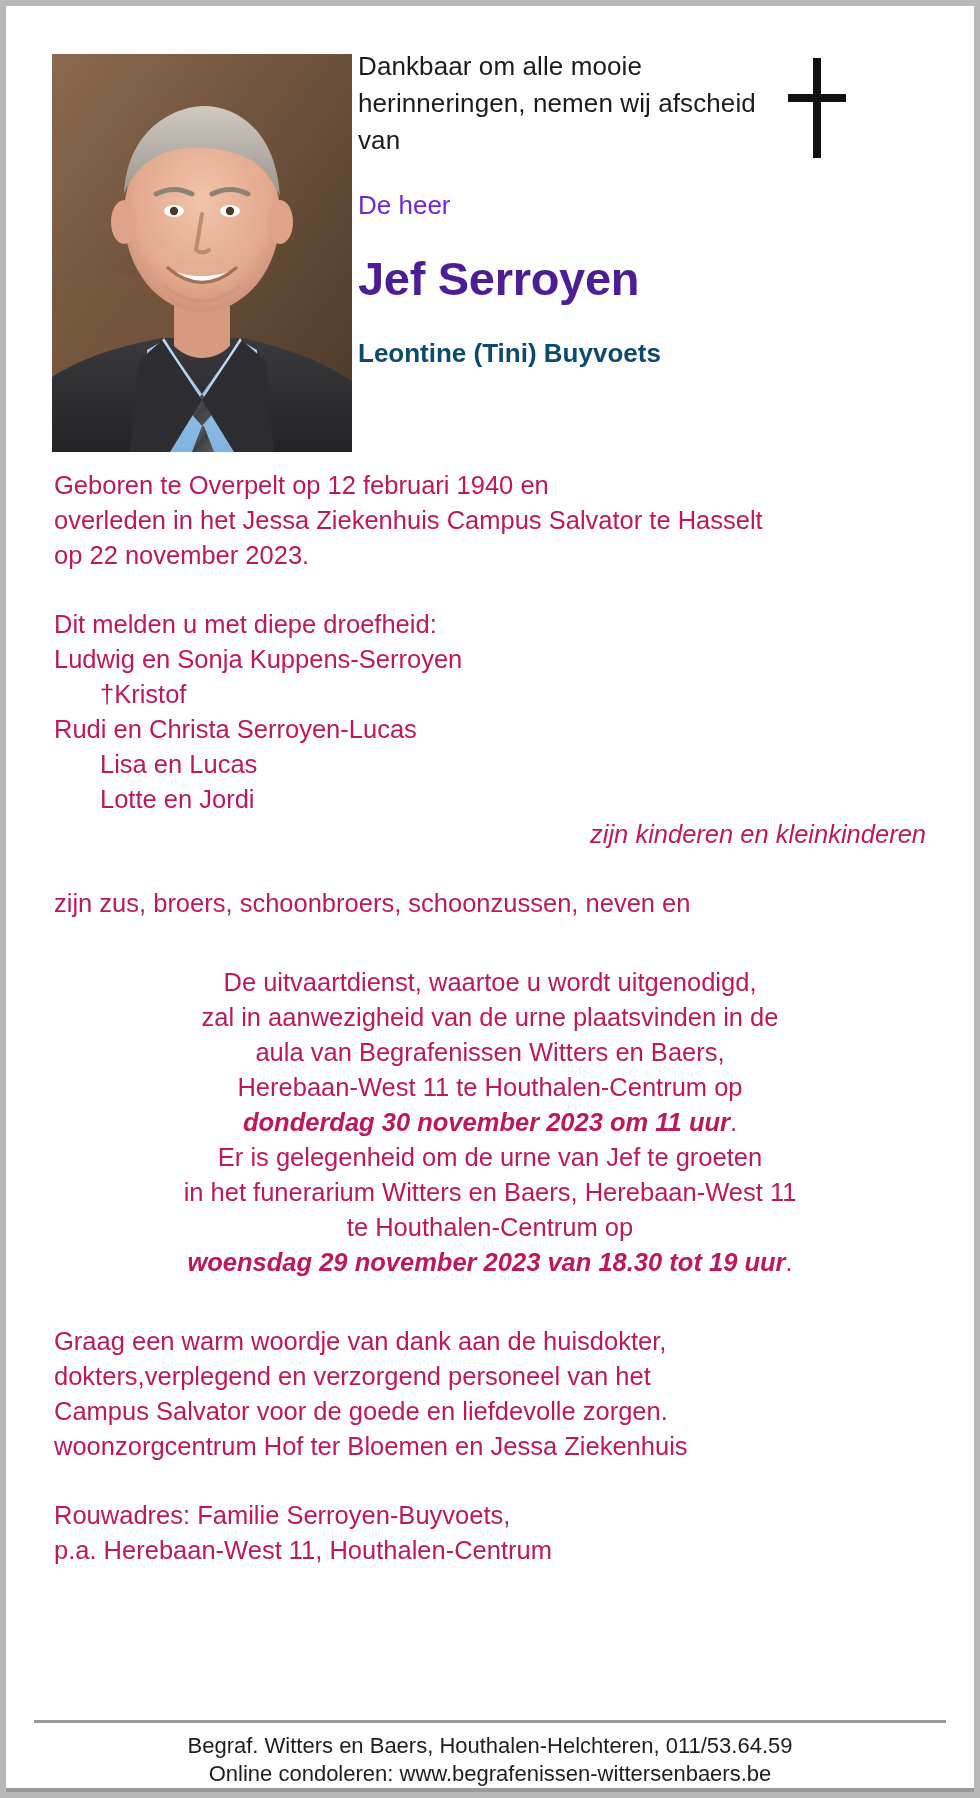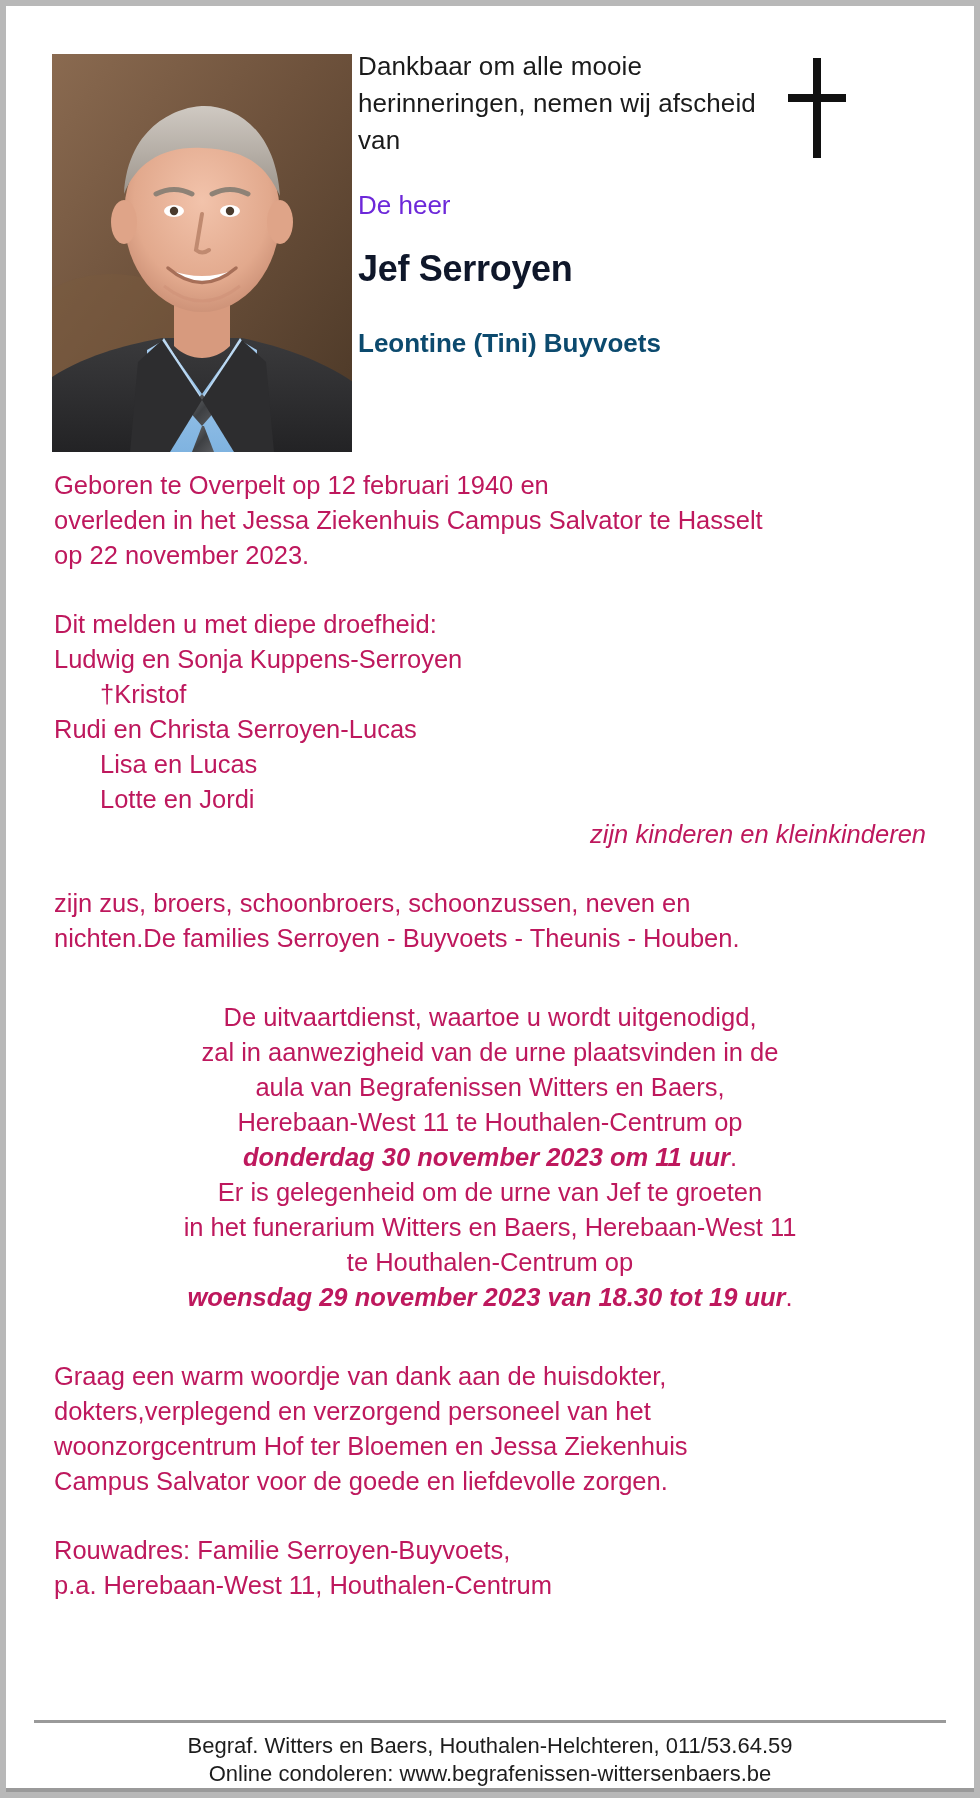--- a/index.html
+++ b/index.html
@@ -84,25 +84,25 @@
     font-weight: 400;
     letter-spacing: 0.1px;
   }
   .deheer {
     margin-top: 30px;
     font-size: 26px;
     line-height: 32px;
     color: #6d28d9;
   }
   .bigname {
-    margin-top: 22px;
-    font-size: 36px;
+    margin-top: 32px;
+    font-size: 47px;
     line-height: 52px;
     font-weight: bold;
-    color: #0f172a;
+    color: #4c1d95;
     letter-spacing: -0.3px;
   }
   .sub1 {
     margin-top: 22px;
     font-size: 26px;
     line-height: 32px;
     font-weight: bold;
     color: #1b1b1b;
   }
   .sub2 {
@@ -281,21 +281,20 @@
       </div>
 
       <div class="blk" style="text-align:right">
         <span class="ital">zijn kinderen en kleinkinderen</span>
       </div>
 
       <div class="spacer-md"></div>
 
       <div class="blk left">
         <div>zijn zus, broers, schoonbroers, schoonzussen, neven en</div>
-        <div>nichten.De families Serroyen - Buyvoets - Theunis - Houben.</div>
       </div>
 
       <div class="spacer-lg"></div>
 
       <div class="blk center">
         <div>De uitvaartdienst, waartoe u wordt uitgenodigd,</div>
         <div>zal in aanwezigheid van de urne plaatsvinden in de</div>
         <div>aula van Begrafenissen Witters en Baers,</div>
         <div>Herebaan-West 11 te Houthalen-Centrum op</div>
         <div><b>donderdag 30 november 2023 om 11 uur</b><span>.</span></div>
@@ -303,22 +302,22 @@
         <div>in het funerarium Witters en Baers, Herebaan-West 11</div>
         <div>te Houthalen-Centrum op</div>
         <div><b>woensdag 29 november 2023 van 18.30 tot 19 uur</b><span>.</span></div>
       </div>
 
       <div class="spacer-lg"></div>
 
       <div class="blk left">
         <div>Graag een warm woordje van dank aan de huisdokter,</div>
         <div>dokters,verplegend en verzorgend personeel van het</div>
+        <div>Campus Salvator voor de goede en liefdevolle zorgen.</div>
         <div>woonzorgcentrum Hof ter Bloemen en Jessa Ziekenhuis</div>
-        <div>Campus Salvator voor de goede en liefdevolle zorgen.</div>
       </div>
 
       <div class="spacer-md"></div>
 
       <div class="blk left">
         <div>Rouwadres: Familie Serroyen-Buyvoets,</div>
         <div>p.a. Herebaan-West 11, Houthalen-Centrum</div>
       </div>
     </div>
 

